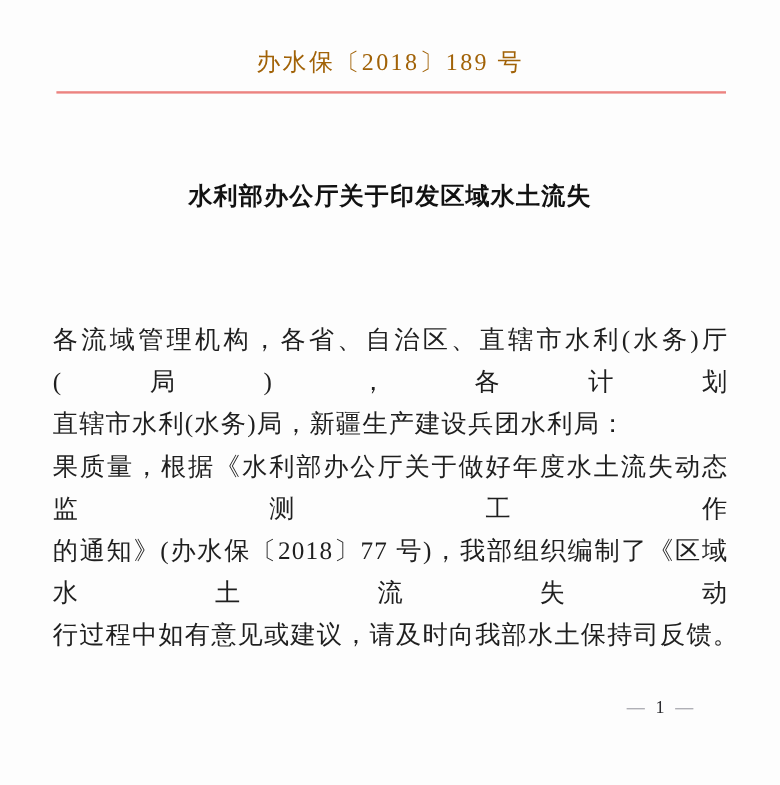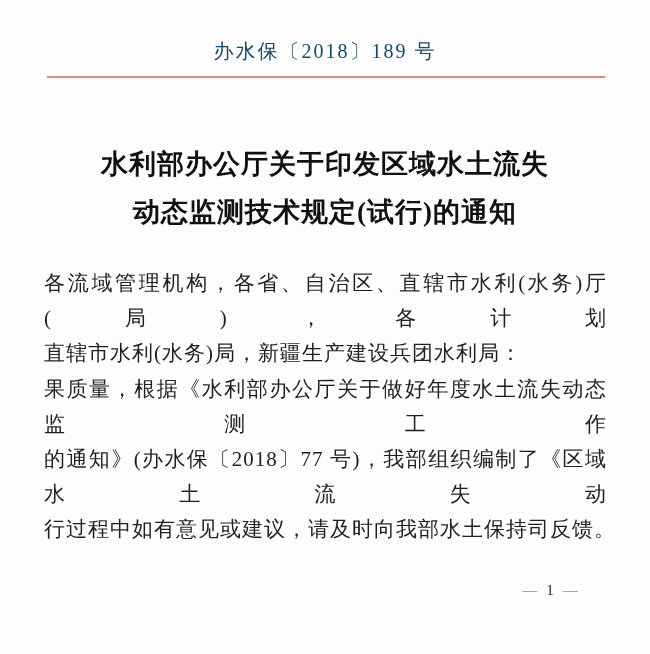--- a/index.html
+++ b/index.html
@@ -17,37 +17,37 @@
     color: #1f1f1f;
   }
   .doc-number {
     position: absolute;
     top: 38px;
     left: 0;
     right: 0;
     text-align: center;
     font-size: 20px;
     letter-spacing: 2px;
-    color: #0c4a6e;
+    color: #a16207;
   }
   .red-line {
     position: absolute;
     top: 76px;
     left: 47px;
     width: 558px;
     height: 2px;
     background: #ec8380;
   }
   .doc-title {
     position: absolute;
     top: 140px;
     left: 0;
     right: 0;
     text-align: center;
-    font-size: 27px;
+    font-size: 20px;
     font-weight: 700;
     line-height: 48px;
     letter-spacing: 1px;
     color: #111111;
   }
   .doc-body {
     position: absolute;
     top: 266px;
     left: 44px;
     width: 563px;
@@ -89,21 +89,20 @@
 <body>
 
 <div class="page">
 
   <div class="doc-number">办水保〔2018〕189 号</div>
 
   <div class="red-line"></div>
 
   <div class="doc-title">
     <div>水利部办公厅关于印发区域水土流失</div>
-    <div>动态监测技术规定(试行)的通知</div>
   </div>
 
   <div class="doc-body">
     <div class="bline jf">各流域管理机构，各省、自治区、直辖市水利(水务)厅(局)，各计划</div>
     <div class="bline">直辖市水利(水务)局，新疆生产建设兵团水利局：</div>
     <div class="bline jf">果质量，根据《水利部办公厅关于做好年度水土流失动态监测工作</div>
     <div class="bline jf">的通知》(办水保〔2018〕77 号)，我部组织编制了《区域水土流失动</div>
     <div class="bline">行过程中如有意见或建议，请及时向我部水土保持司反馈。</div>
 
   </div>

